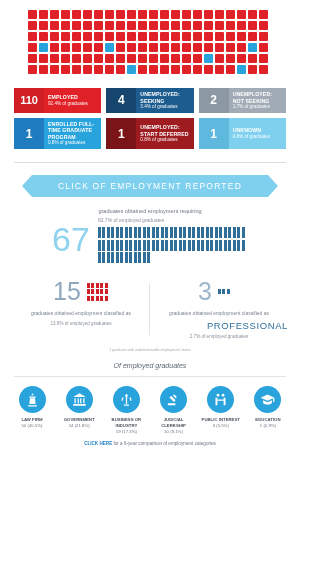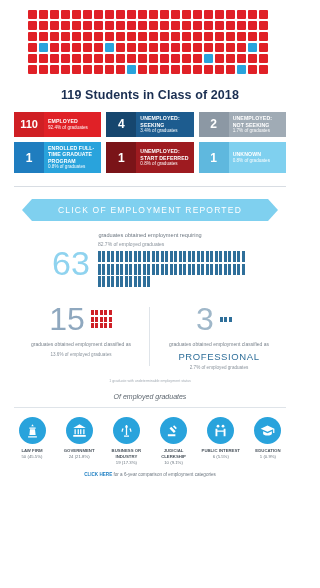--- a/index.html
+++ b/index.html
@@ -88,29 +88,29 @@
   .bp-bar { width: 3px; height: 11px; background: #2f6f9a; }
 
   
   .twocol { display: flex; margin-top: 16px; padding: 0 12px; }
   .col { flex: 1; text-align: center; position: relative; }
   .col.left::after {
     content: ""; position: absolute; right: 0; top: 4px; bottom: 4px;
     width: 1px; background: #dfe4e9;
   }
   .bigrow { display: flex; align-items: center; justify-content: center; gap: 6px; }
-  .bignum { font-size: 32px; font-weight: 300; line-height: 1; }
+  .bignum { font-size: 25px; font-weight: 300; line-height: 1; }
   .bignum.red { color: #8fa8bf; }
   .bignum.blue { color: #9fb7c9; }
   .minigrid { display: flex; flex-wrap: wrap; gap: 1.5px; width: 22px; }
   .minidot { width: 3px; height: 5px; }
   .col-cap { font-size: 5px; color: #7b848d; line-height: 1.5; margin-top: 6px; }
   .col-title { font-size: 9.5px; letter-spacing: .6px; margin-top: 2px; }
   .col-title.red { color: #cf2026; }
-  .col-title.blue { color: #2f6f9a; }
+  .col-title.blue { color: #2f6f9a; text-align: right; }
   .col-pct { font-size: 4.6px; color: #8a939c; margin-top: 3px; }
   .footnote { text-align: center; font-size: 3.6px; color: #a4acb4; margin-top: 9px; }
 
   
   .ofemp {
     text-align: center; font-size: 7px; color: #5d666f;
     font-style: italic; margin-top: 10px;
   }
   .hairline { height: 1px; background: #dfe4e9; margin: 7px 14px 0 14px; }
 
@@ -264,21 +264,20 @@
       <div class="dot" style="background: rgb(224, 33, 39);"></div>
       <div class="dot" style="background: rgb(224, 33, 39);"></div>
       <div class="dot" style="background: rgb(224, 33, 39);"></div>
       <div class="dot" style="background: rgb(224, 33, 39);"></div>
       <div class="dot" style="background: rgb(224, 33, 39);"></div>
       <div class="dot" style="background: rgb(41, 163, 220);"></div>
       <div class="dot" style="background: rgb(224, 33, 39);"></div>
       <div class="dot" style="background: rgb(224, 33, 39);"></div>
     </div>
 
-  <div class="headline">119 Students in Class of 2018</div>
 
   <div class="stats" id="stats">
       <div class="statrow">
         <div class="statbox">
           <div class="statnum sm" style="background: rgb(207, 31, 36);">110</div>
           <div class="stattext" style="background: rgb(224, 33, 39);">
             <div class="t1">EMPLOYED</div>
             <div class="t2">92.4% of graduates</div>
           </div>
         </div>
@@ -323,21 +322,21 @@
     </div>
 
   <div class="divider"></div>
 
   <div class="banner-wrap">
     <div class="banner">CLICK OF EMPLOYMENT REPORTED</div>
   </div>
 
   <div class="sub-caption">graduates obtained employment requiring</div>
   <div class="bp-row">
-    <div class="bp-num">63</div>
+    <div class="bp-num">67</div>
     <div class="bp-right">
       <div class="bp-pct">82.7% of employed graduates</div>
       <div class="bp-bars" id="bpbars">
           <div class="bp-bar"></div>
           <div class="bp-bar"></div>
           <div class="bp-bar"></div>
           <div class="bp-bar"></div>
           <div class="bp-bar"></div>
           <div class="bp-bar"></div>
           <div class="bp-bar"></div>

